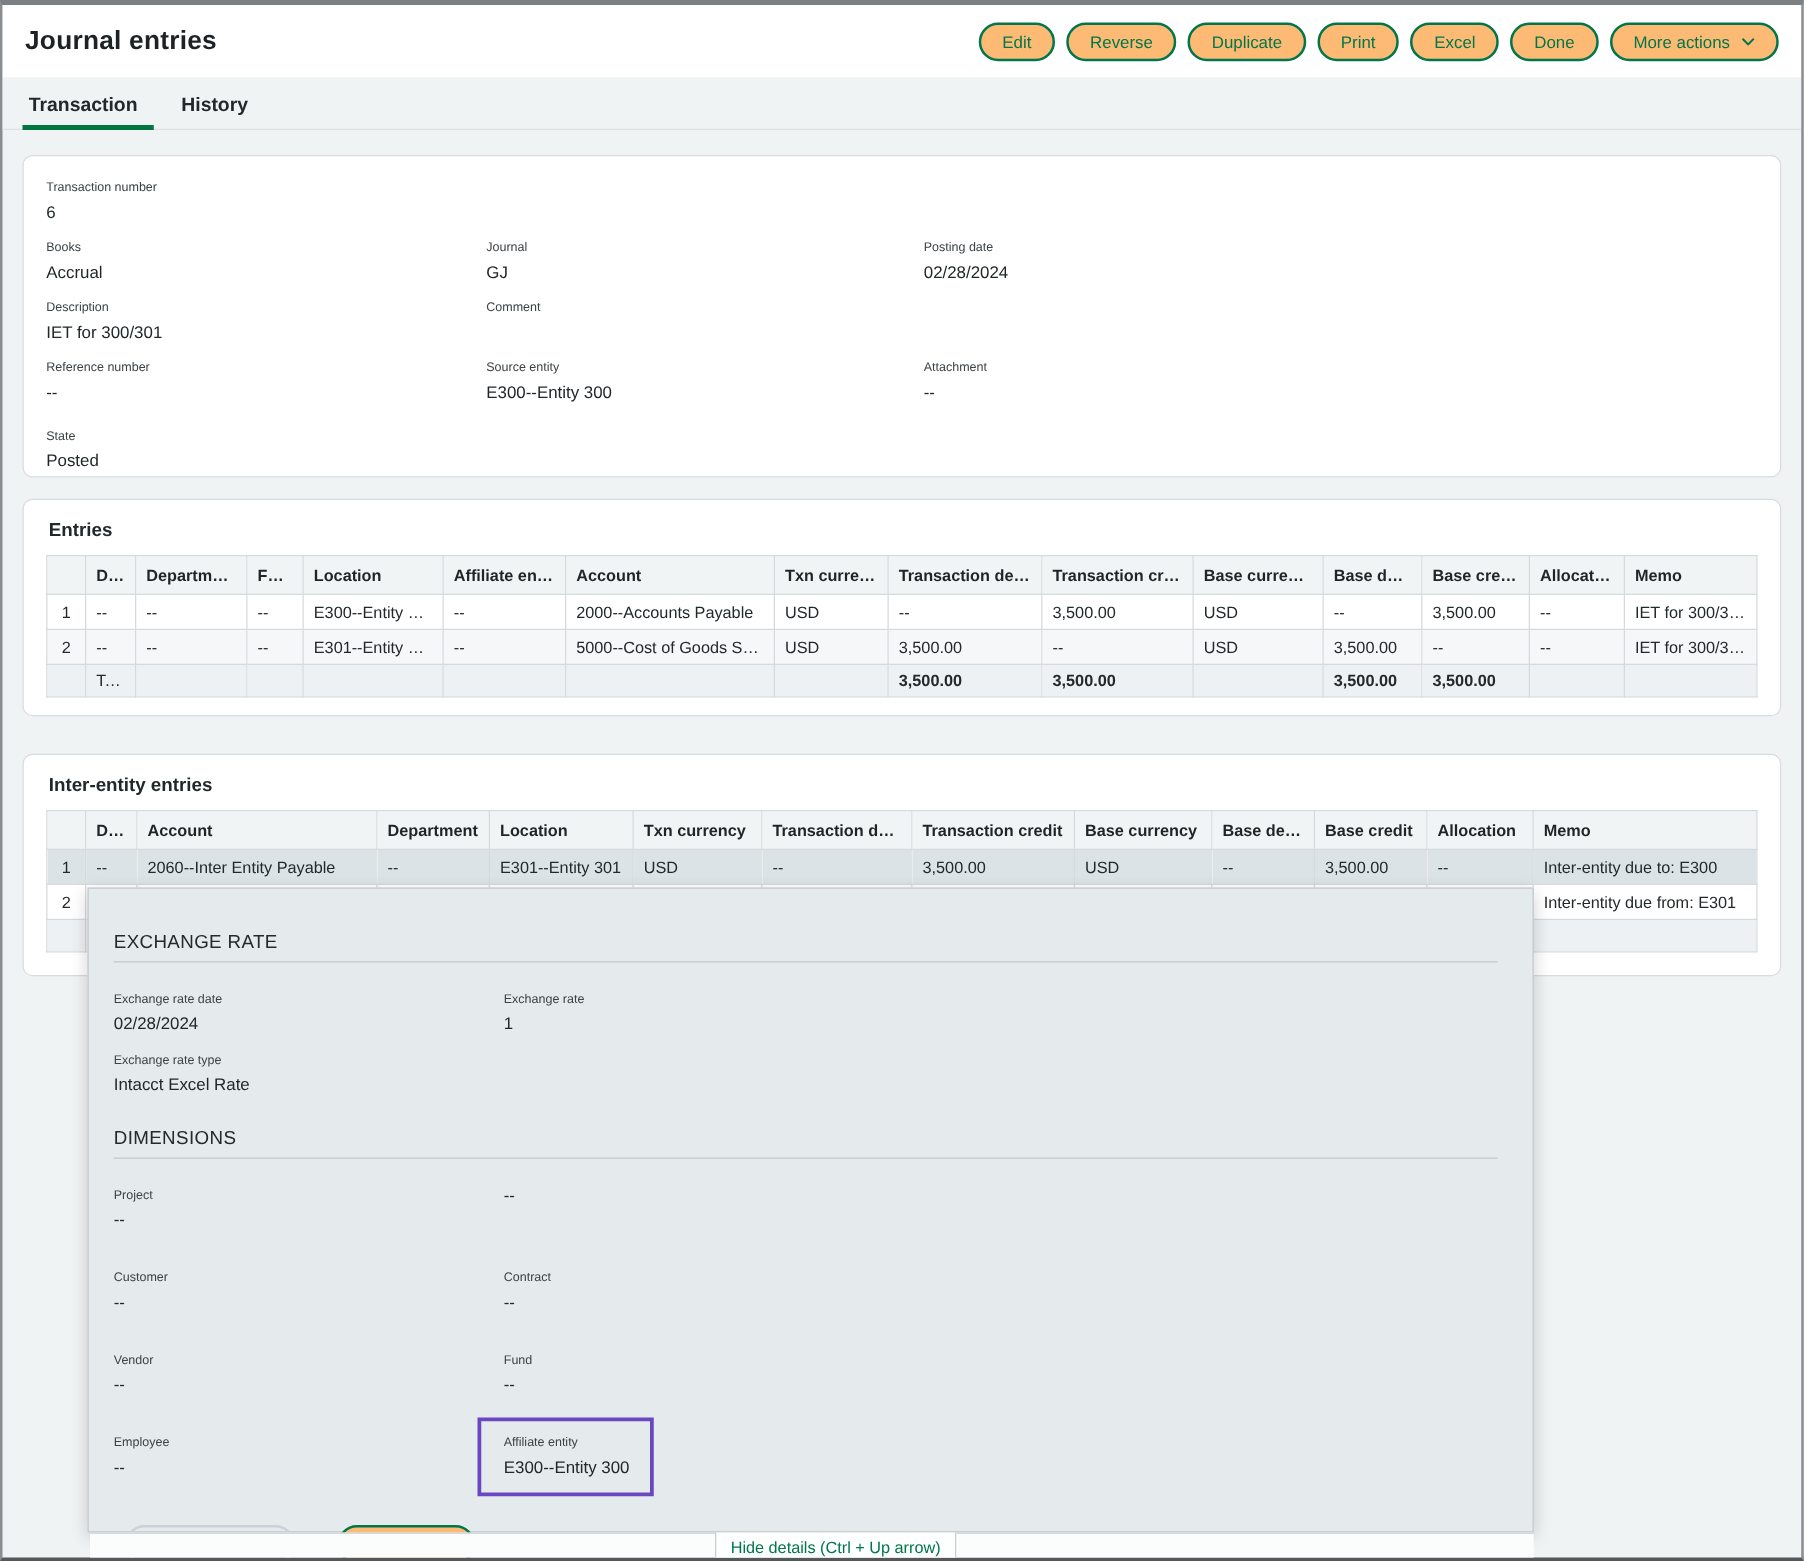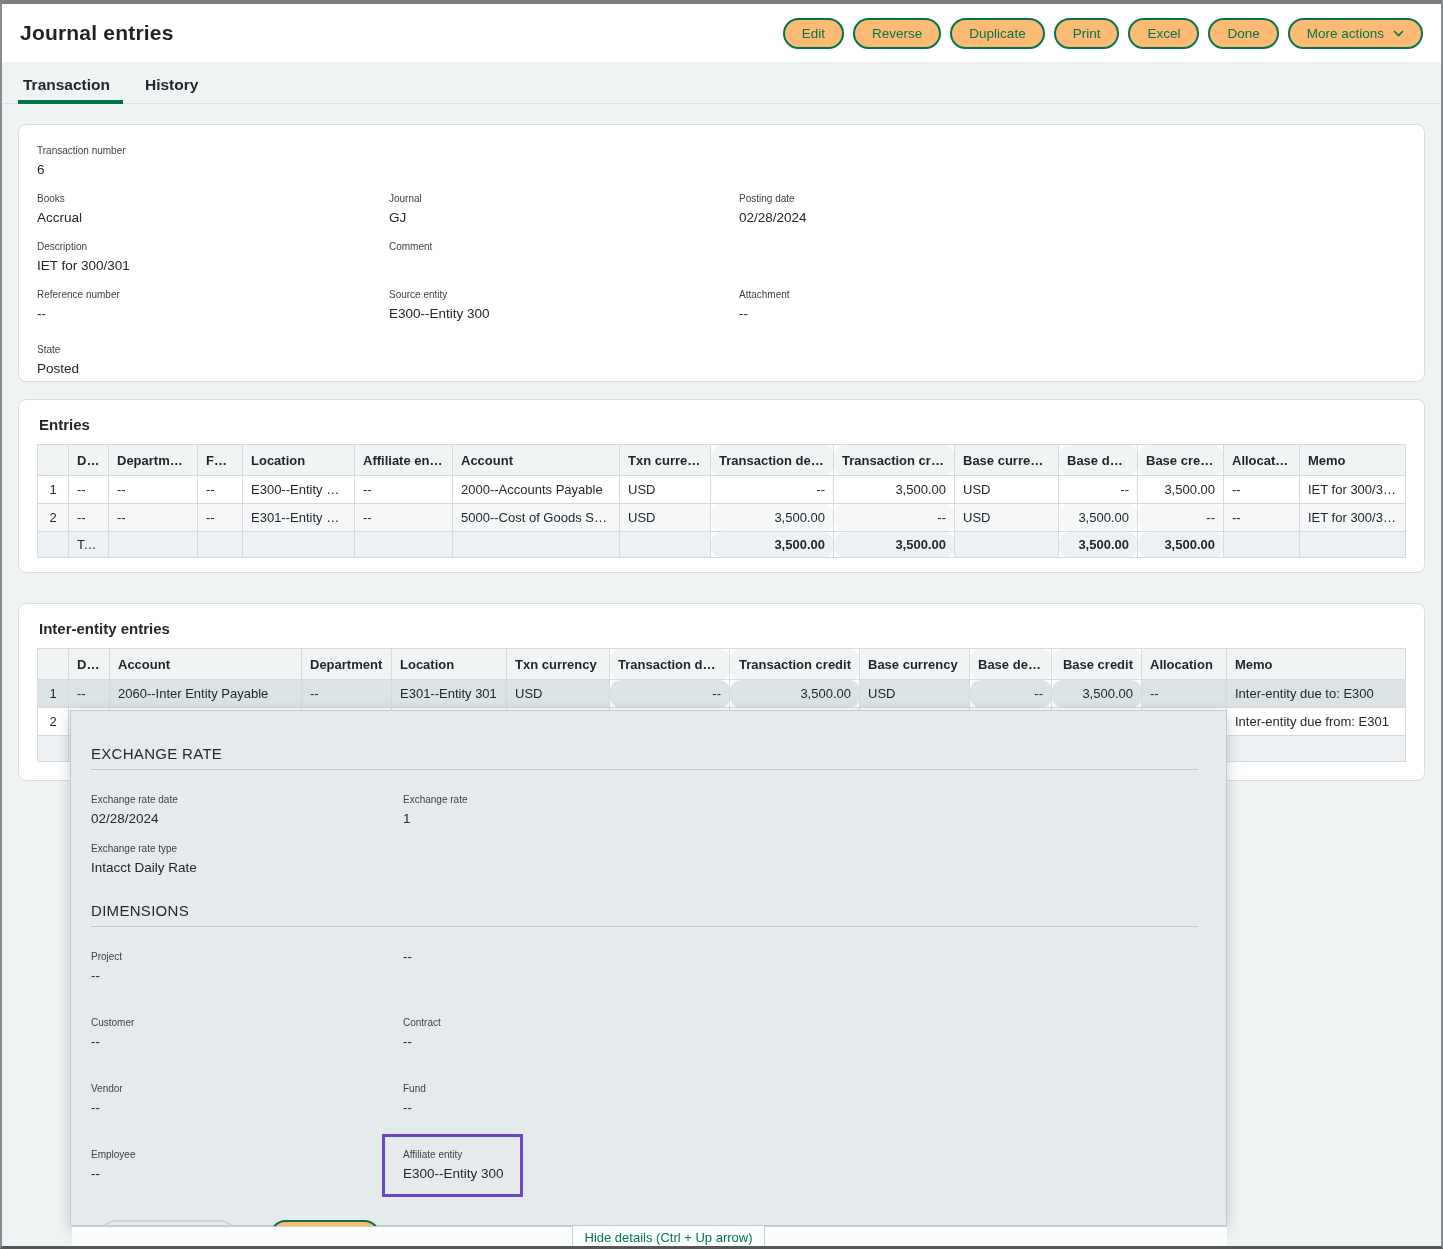--- a/index.html
+++ b/index.html
@@ -42,21 +42,21 @@
   .flabel { font-size:10px; font-weight:500; color:#3c4246; line-height:19px; }
   .fvalue { font-size:13.5px; font-weight:400; color:#22272a; line-height:20px; min-height:20px; }
 
   
   table.grid { width:100%; border-collapse:collapse; table-layout:fixed; }
   table.grid th, table.grid td {
     border:1px solid #d6dadd; font-size:13px; padding:0 8px; overflow:hidden; white-space:nowrap; text-overflow:ellipsis;
   }
   table.grid th { background:#f1f4f5; color:#1f2427; font-weight:600; text-align:left; height:31px; }
   table.grid td { height:28px; color:#23282b; background:#fff; }
-  table.grid .num { text-align:right;border-radius:11px; }
+  table.grid .num { text-align:left; }
   table.grid .rownum { text-align:center; color:#23282b; }
   tr.alt td { background:#f5f7f8; }
   tr.selected td { background:#dce3e7; }
   tr.total td { background:#eef1f3; height:26px; font-weight:600; }
   tr.total td.tlabel { font-weight:400; }
 
   
   .overlay {
     position:absolute; left:68px; top:706px; width:1157px; height:516px; z-index:5;
     background:#e5eaec; border:1px solid #c2c8cb; box-shadow:0 4px 14px rgba(0,0,0,.20);
@@ -356,21 +356,21 @@
         <div class="fvalue">02/28/2024</div>
       </div>
       <div class="field">
         <div class="flabel">Exchange rate</div>
         <div class="fvalue">1</div>
       </div>
     </div>
     <div class="dgrid mt10">
       <div class="field">
         <div class="flabel">Exchange rate type</div>
-        <div class="fvalue">Intacct Daily Rate</div>
+        <div class="fvalue">Intacct Excel Rate</div>
       </div>
     </div>
 
     <div class="section-h mt24">DIMENSIONS</div>
     <hr class="divider">
 
     <div class="dim-row" style="margin-top:20px;">
       <div class="field">
         <div class="flabel">Project</div>
         <div class="fvalue">--</div>

